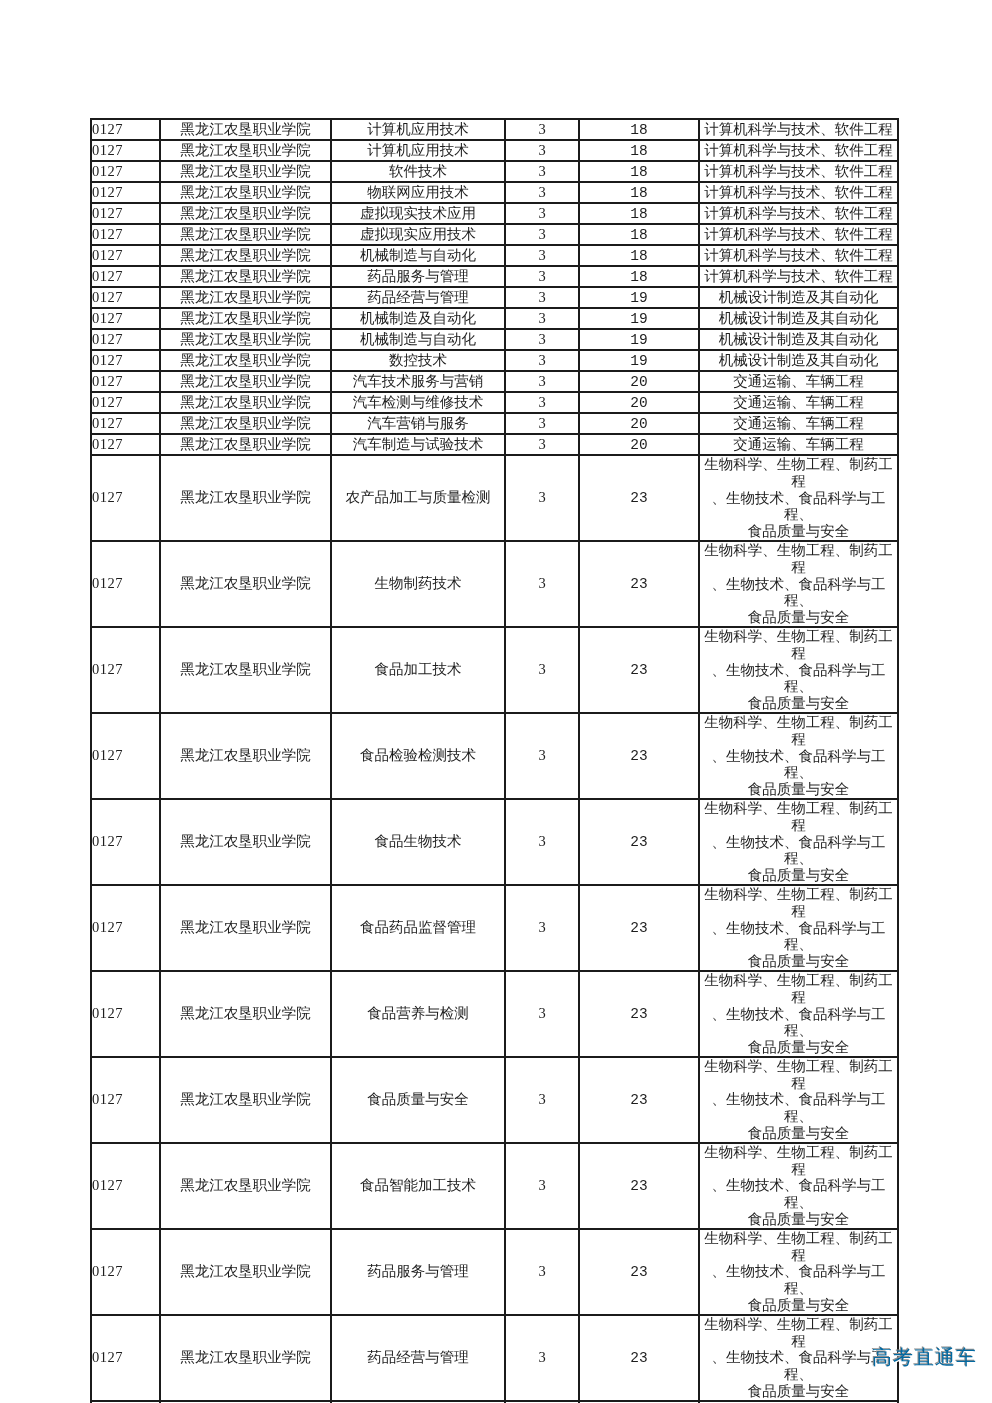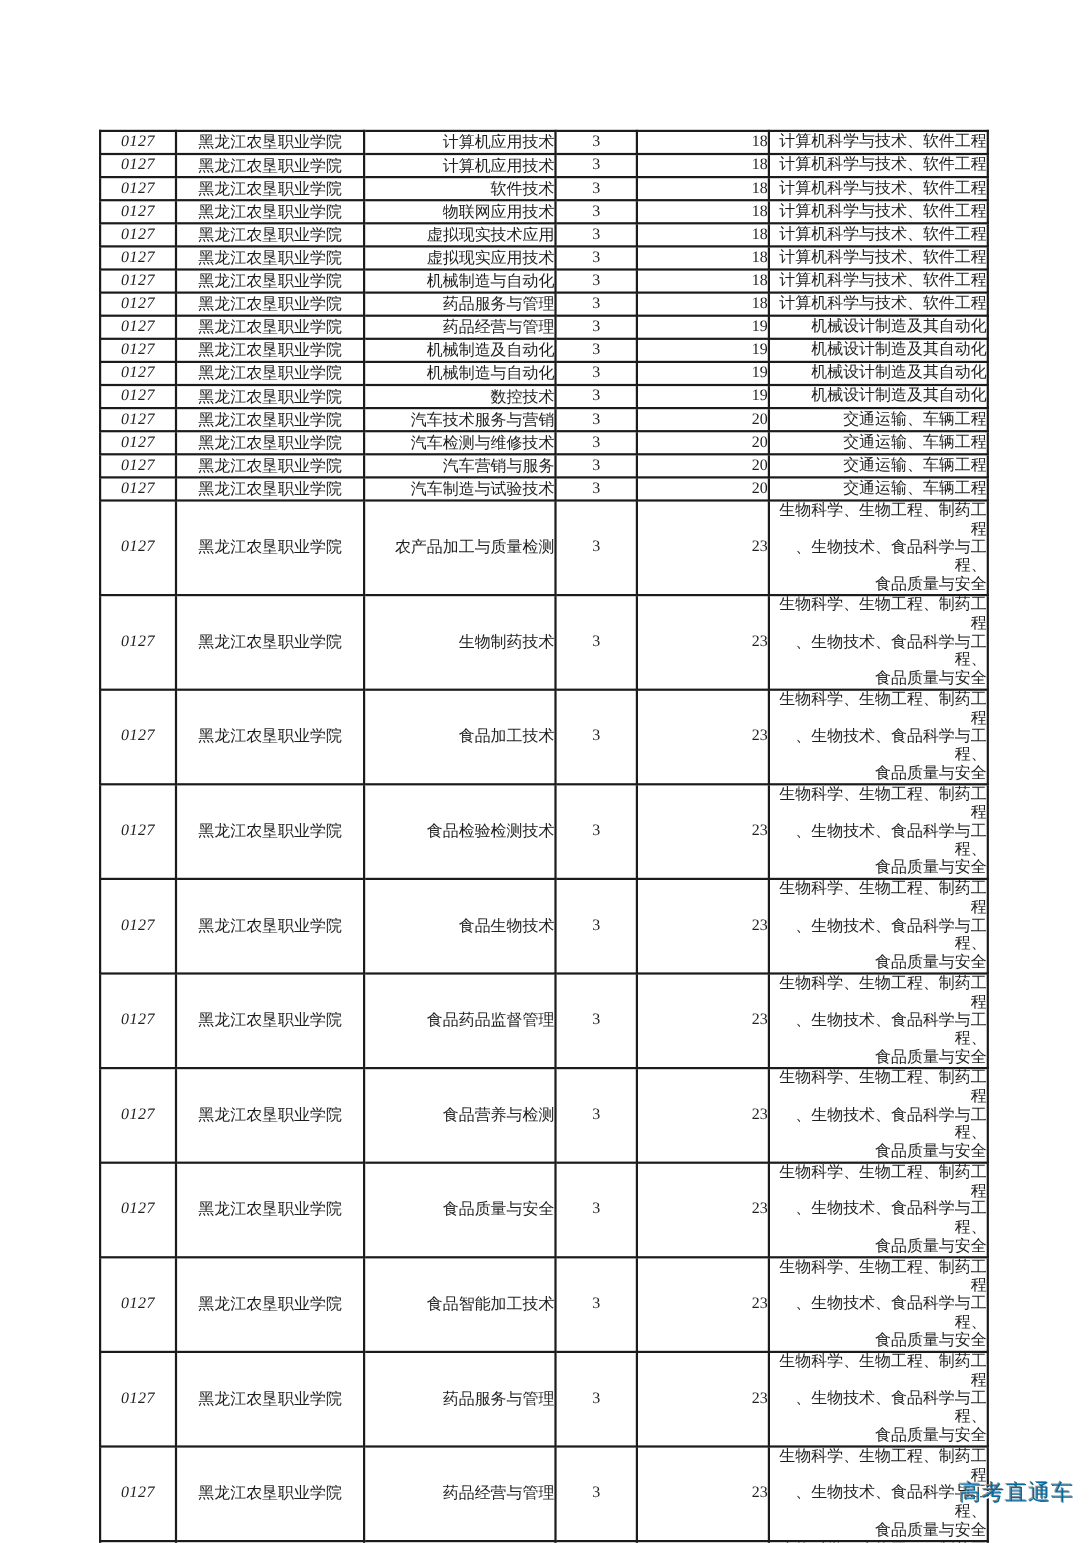--- a/index.html
+++ b/index.html
@@ -30,27 +30,27 @@
   table.programs td {
     border: 2px solid #1b1b1b;
     color: #1e1e1e;
     font-size: 14.5px;
     overflow: hidden;
     vertical-align: middle;
     padding: 0;
   }
   tr.short td { height: 18.3px; }
   tr.tall  td { height: 50px; }
-  td.c-code   { text-align: center; letter-spacing: 0.5px; font-style: italic; }
+  td.c-code   { text-align: left; letter-spacing: 0.5px; }
   td.c-school { text-align: center; font-family: Liberation Serif, serif; }
-  td.c-program{ text-align: right; padding: 0 2px 0 4px; }
+  td.c-program{ text-align: center; padding: 0 2px 0 4px; }
   td.c-years  { text-align: center; }
-  td.c-count  { text-align: right; }
+  td.c-count  { text-align: center; font-family: Liberation Mono, monospace; }
   td.c-majors {
-    text-align: right;
+    text-align: center;
     padding: 0 1px 0 2px;
     font-size: 14px;
     line-height: 16.8px;
     white-space: pre-line;
   }
   .watermark {
     position: absolute;
     left: 872px;
     top: 1344px;
     font-size: 20px;

